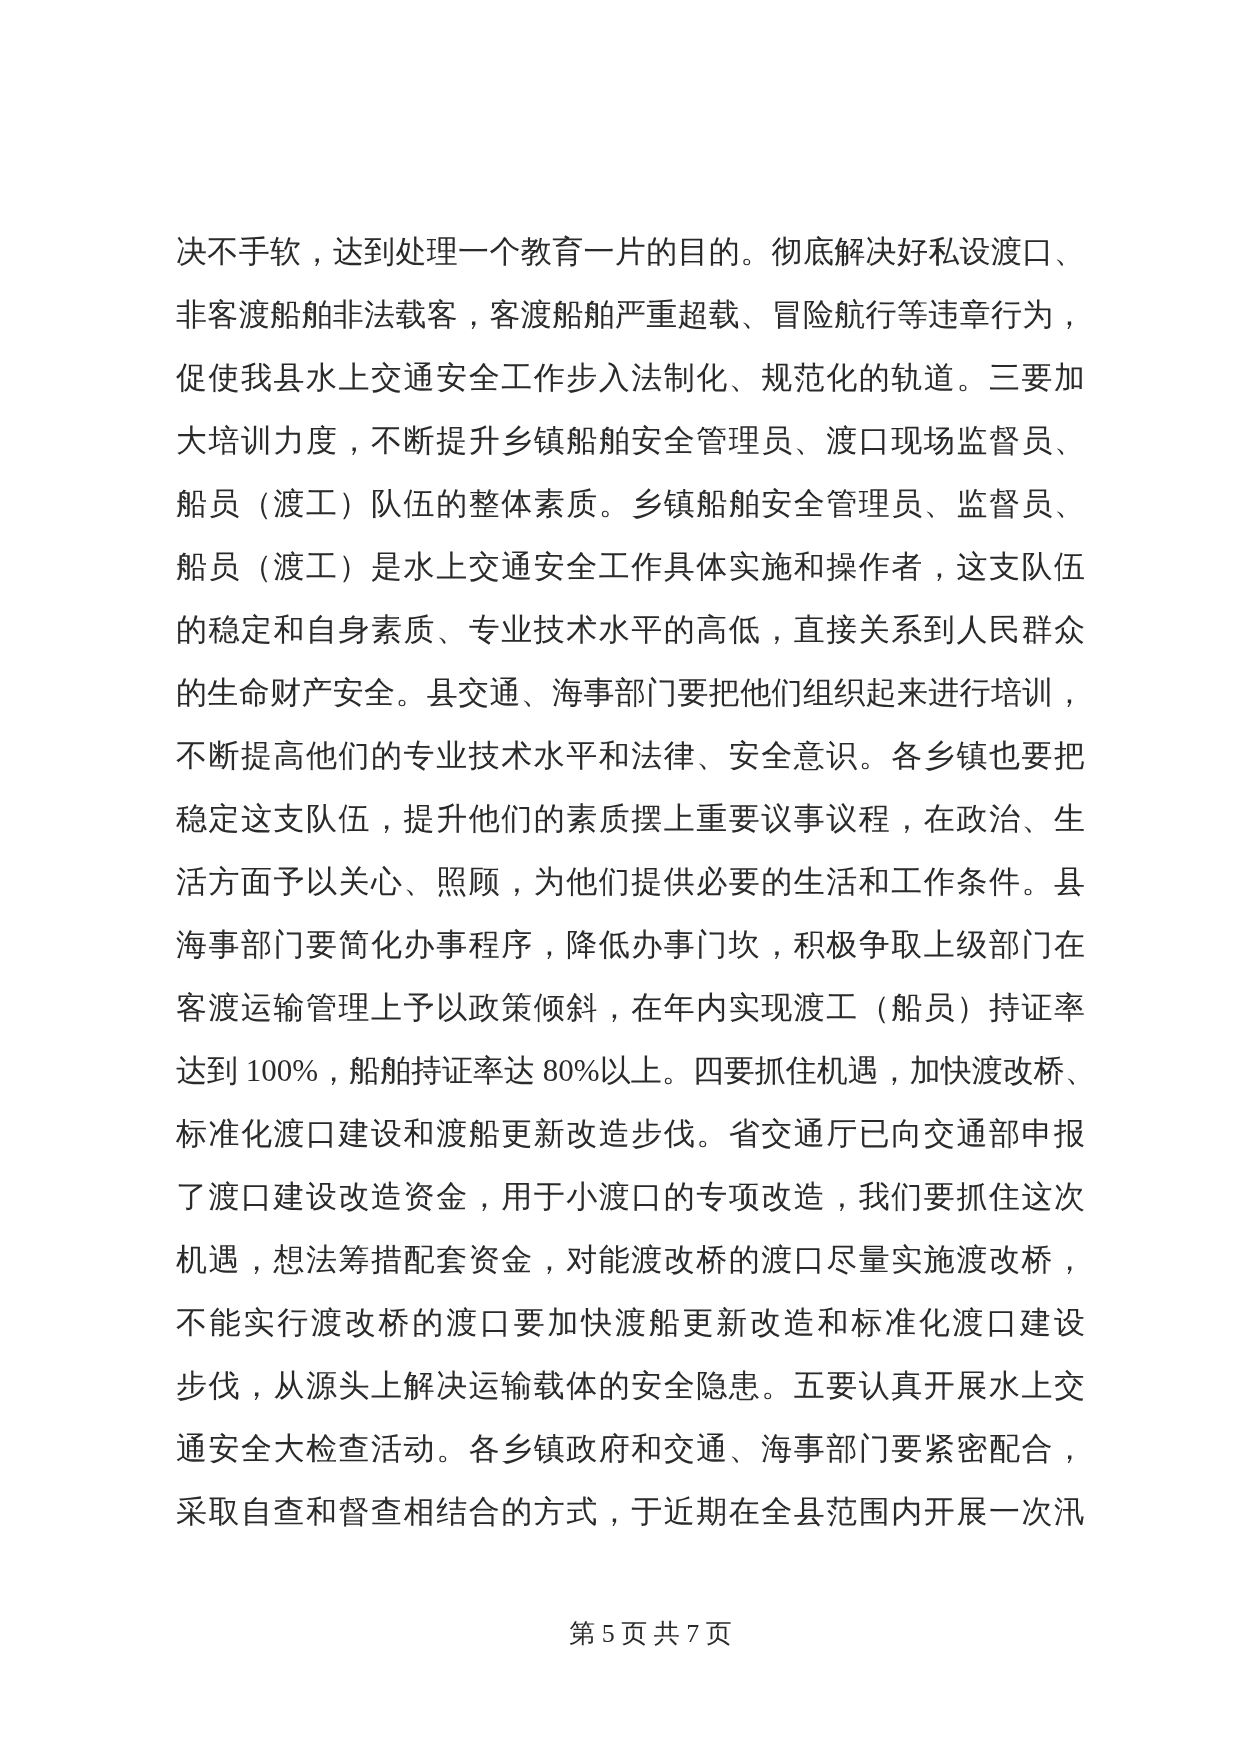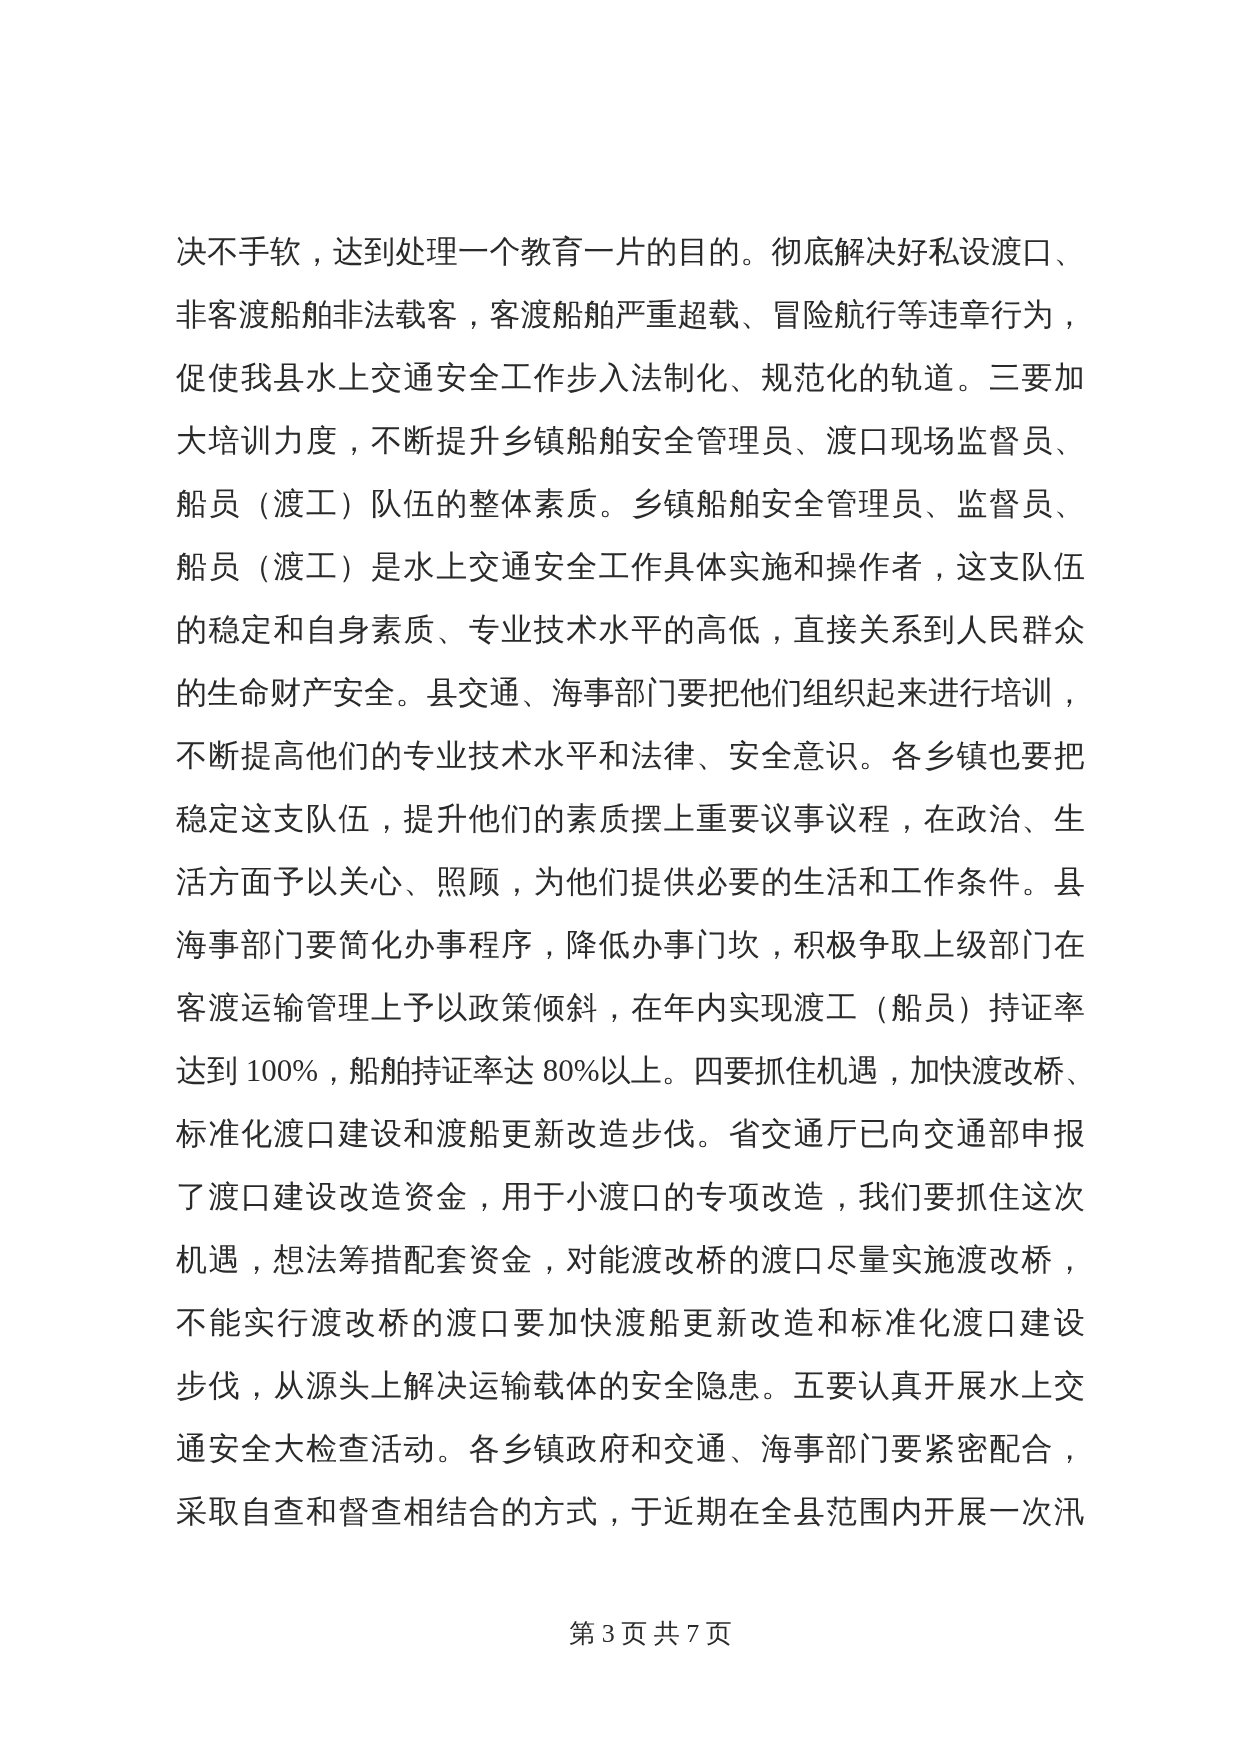--- a/index.html
+++ b/index.html
@@ -71,15 +71,15 @@
       <p class="text-line"><span>达</span><span>到</span><span> </span><span>1</span><span>0</span><span>0</span><span>%</span><span>，</span><span>船</span><span>舶</span><span>持</span><span>证</span><span>率</span><span>达</span><span> </span><span>8</span><span>0</span><span>%</span><span>以</span><span>上</span><span>。</span><span>四</span><span>要</span><span>抓</span><span>住</span><span>机</span><span>遇</span><span>，</span><span>加</span><span>快</span><span>渡</span><span>改</span><span>桥</span><span>、</span></p>
       <p class="text-line"><span>标</span><span>准</span><span>化</span><span>渡</span><span>口</span><span>建</span><span>设</span><span>和</span><span>渡</span><span>船</span><span>更</span><span>新</span><span>改</span><span>造</span><span>步</span><span>伐</span><span>。</span><span>省</span><span>交</span><span>通</span><span>厅</span><span>已</span><span>向</span><span>交</span><span>通</span><span>部</span><span>申</span><span>报</span></p>
       <p class="text-line"><span>了</span><span>渡</span><span>口</span><span>建</span><span>设</span><span>改</span><span>造</span><span>资</span><span>金</span><span>，</span><span>用</span><span>于</span><span>小</span><span>渡</span><span>口</span><span>的</span><span>专</span><span>项</span><span>改</span><span>造</span><span>，</span><span>我</span><span>们</span><span>要</span><span>抓</span><span>住</span><span>这</span><span>次</span></p>
       <p class="text-line"><span>机</span><span>遇</span><span>，</span><span>想</span><span>法</span><span>筹</span><span>措</span><span>配</span><span>套</span><span>资</span><span>金</span><span>，</span><span>对</span><span>能</span><span>渡</span><span>改</span><span>桥</span><span>的</span><span>渡</span><span>口</span><span>尽</span><span>量</span><span>实</span><span>施</span><span>渡</span><span>改</span><span>桥</span><span>，</span></p>
       <p class="text-line"><span>不</span><span>能</span><span>实</span><span>行</span><span>渡</span><span>改</span><span>桥</span><span>的</span><span>渡</span><span>口</span><span>要</span><span>加</span><span>快</span><span>渡</span><span>船</span><span>更</span><span>新</span><span>改</span><span>造</span><span>和</span><span>标</span><span>准</span><span>化</span><span>渡</span><span>口</span><span>建</span><span>设</span></p>
       <p class="text-line"><span>步</span><span>伐</span><span>，</span><span>从</span><span>源</span><span>头</span><span>上</span><span>解</span><span>决</span><span>运</span><span>输</span><span>载</span><span>体</span><span>的</span><span>安</span><span>全</span><span>隐</span><span>患</span><span>。</span><span>五</span><span>要</span><span>认</span><span>真</span><span>开</span><span>展</span><span>水</span><span>上</span><span>交</span></p>
       <p class="text-line"><span>通</span><span>安</span><span>全</span><span>大</span><span>检</span><span>查</span><span>活</span><span>动</span><span>。</span><span>各</span><span>乡</span><span>镇</span><span>政</span><span>府</span><span>和</span><span>交</span><span>通</span><span>、</span><span>海</span><span>事</span><span>部</span><span>门</span><span>要</span><span>紧</span><span>密</span><span>配</span><span>合</span><span>，</span></p>
       <p class="text-line"><span>采</span><span>取</span><span>自</span><span>查</span><span>和</span><span>督</span><span>查</span><span>相</span><span>结</span><span>合</span><span>的</span><span>方</span><span>式</span><span>，</span><span>于</span><span>近</span><span>期</span><span>在</span><span>全</span><span>县</span><span>范</span><span>围</span><span>内</span><span>开</span><span>展</span><span>一</span><span>次</span><span>汛</span></p>
     </main>
   <footer class="page-footer">
-    <span>第 3 页 共 7 页</span>
+    <span>第 5 页 共 7 页</span>
   </footer>
 </div>
 
 </body></html>

